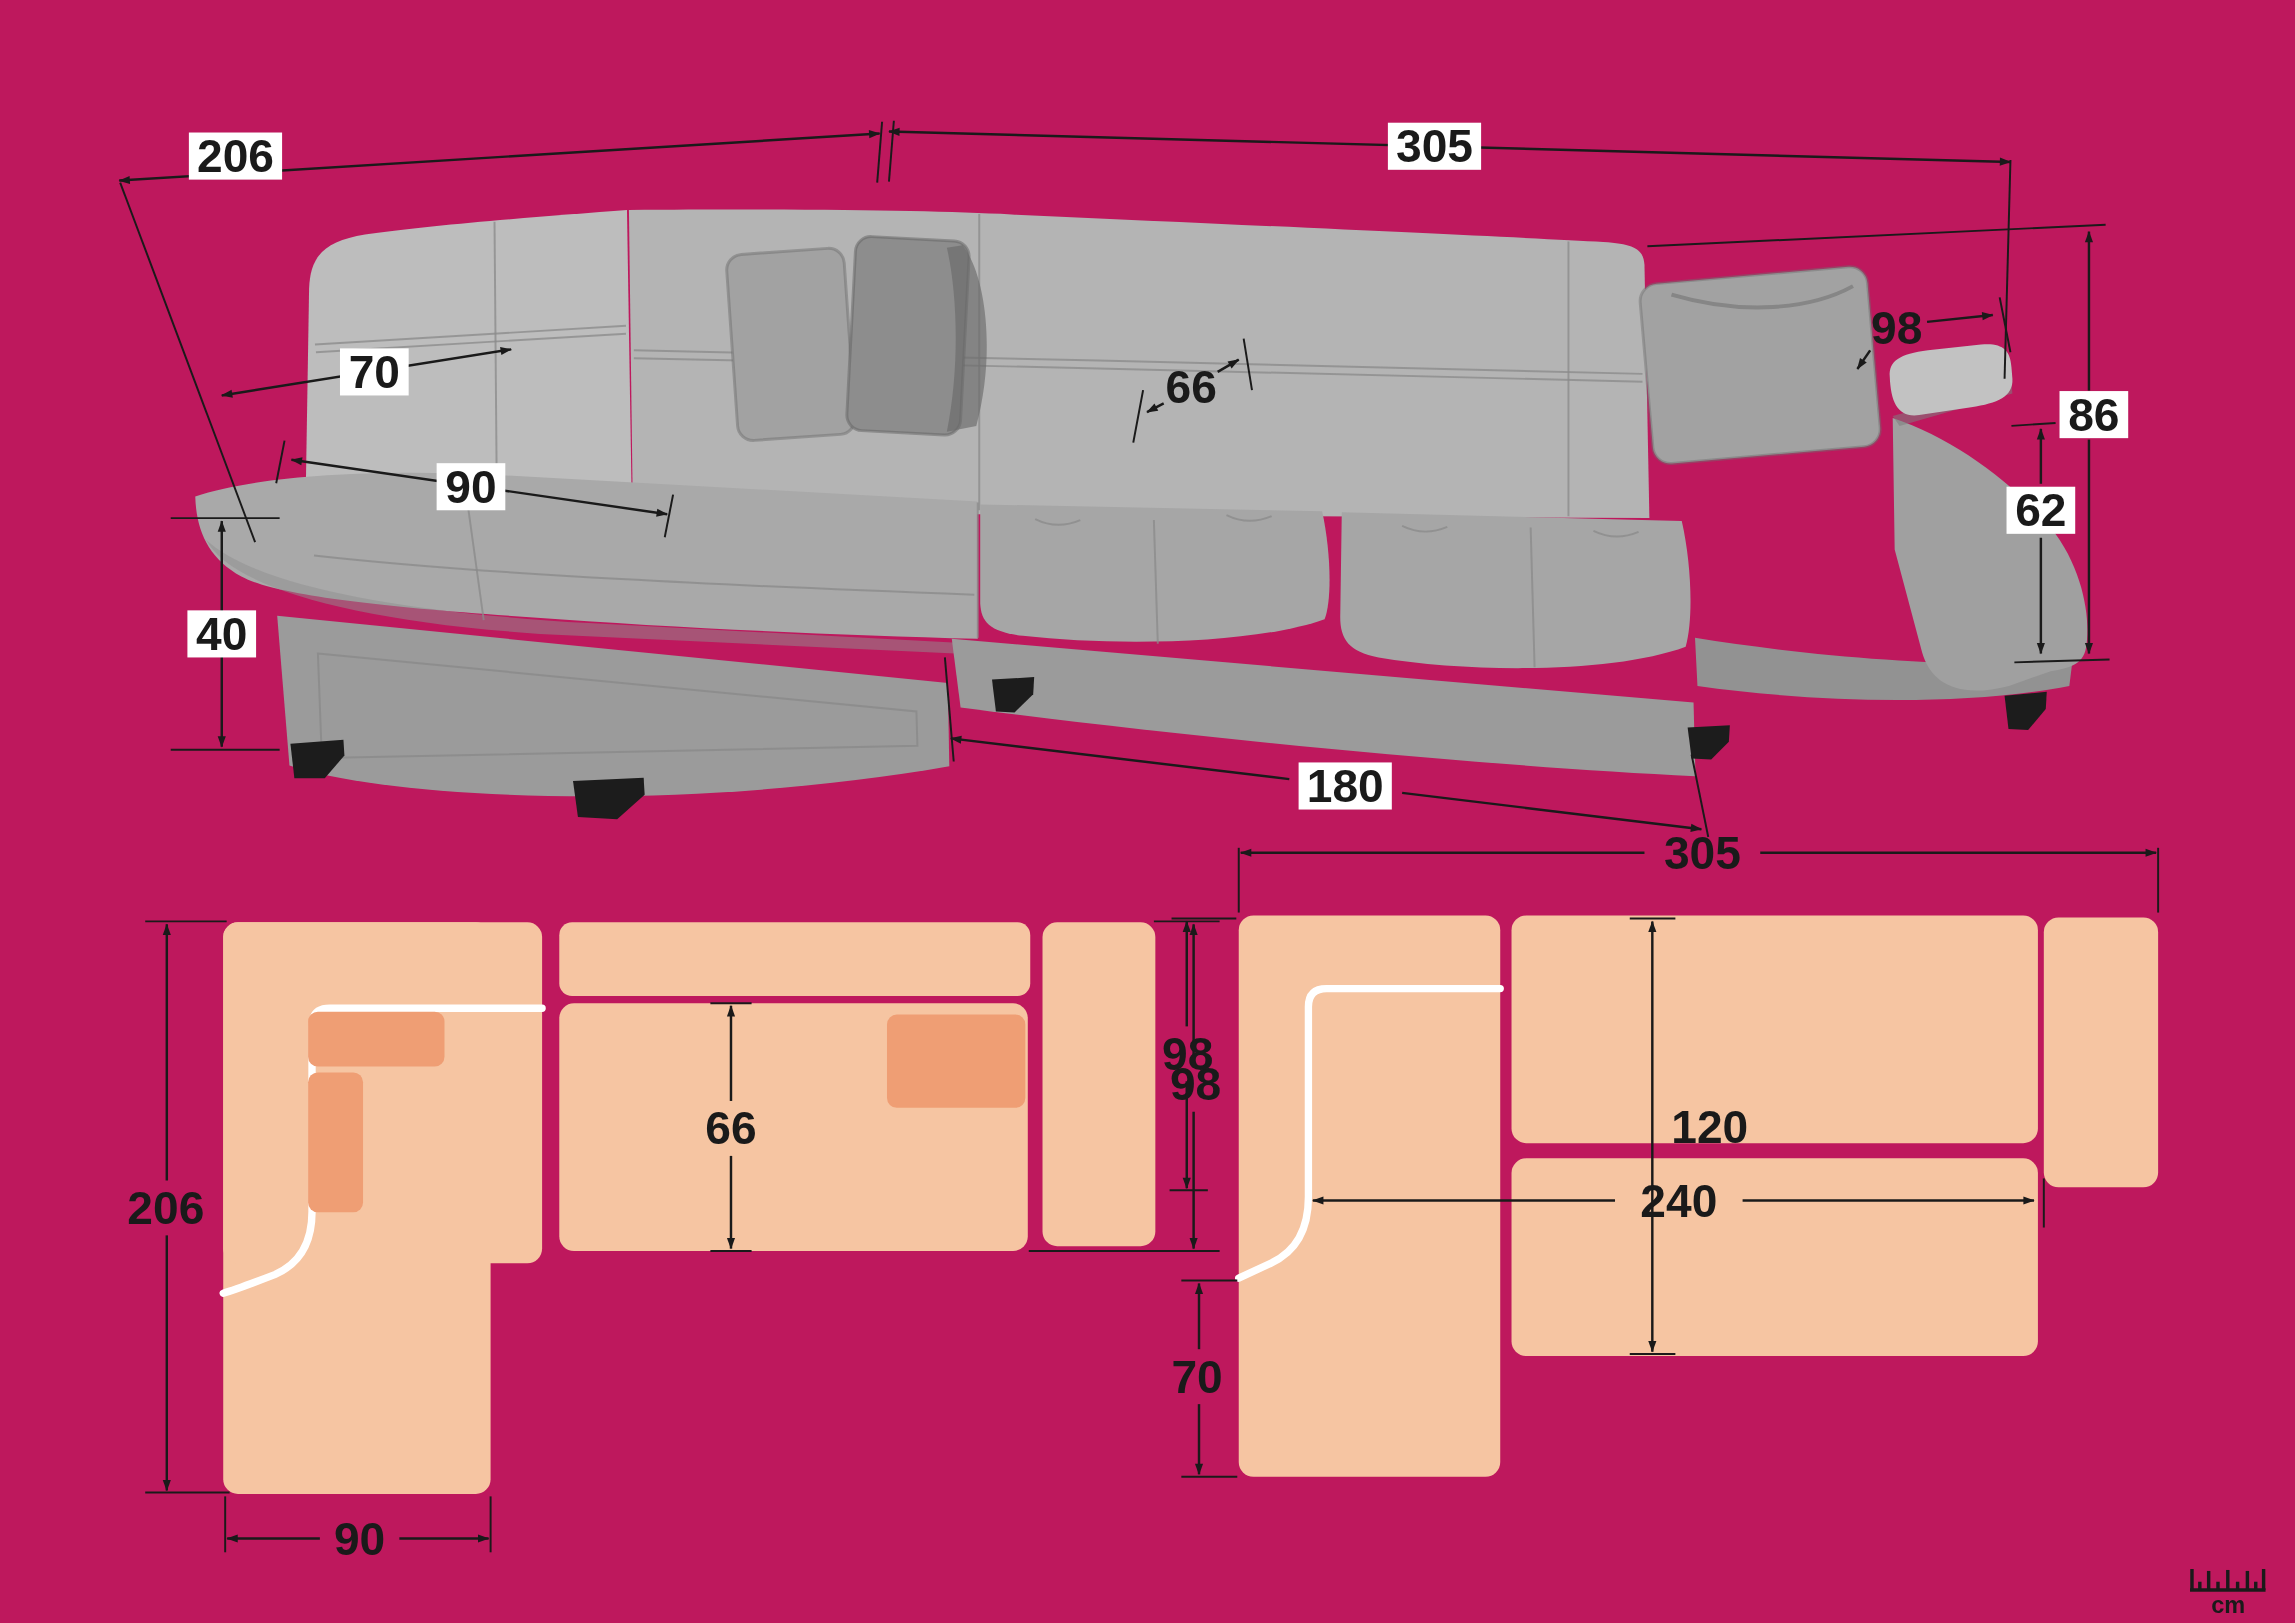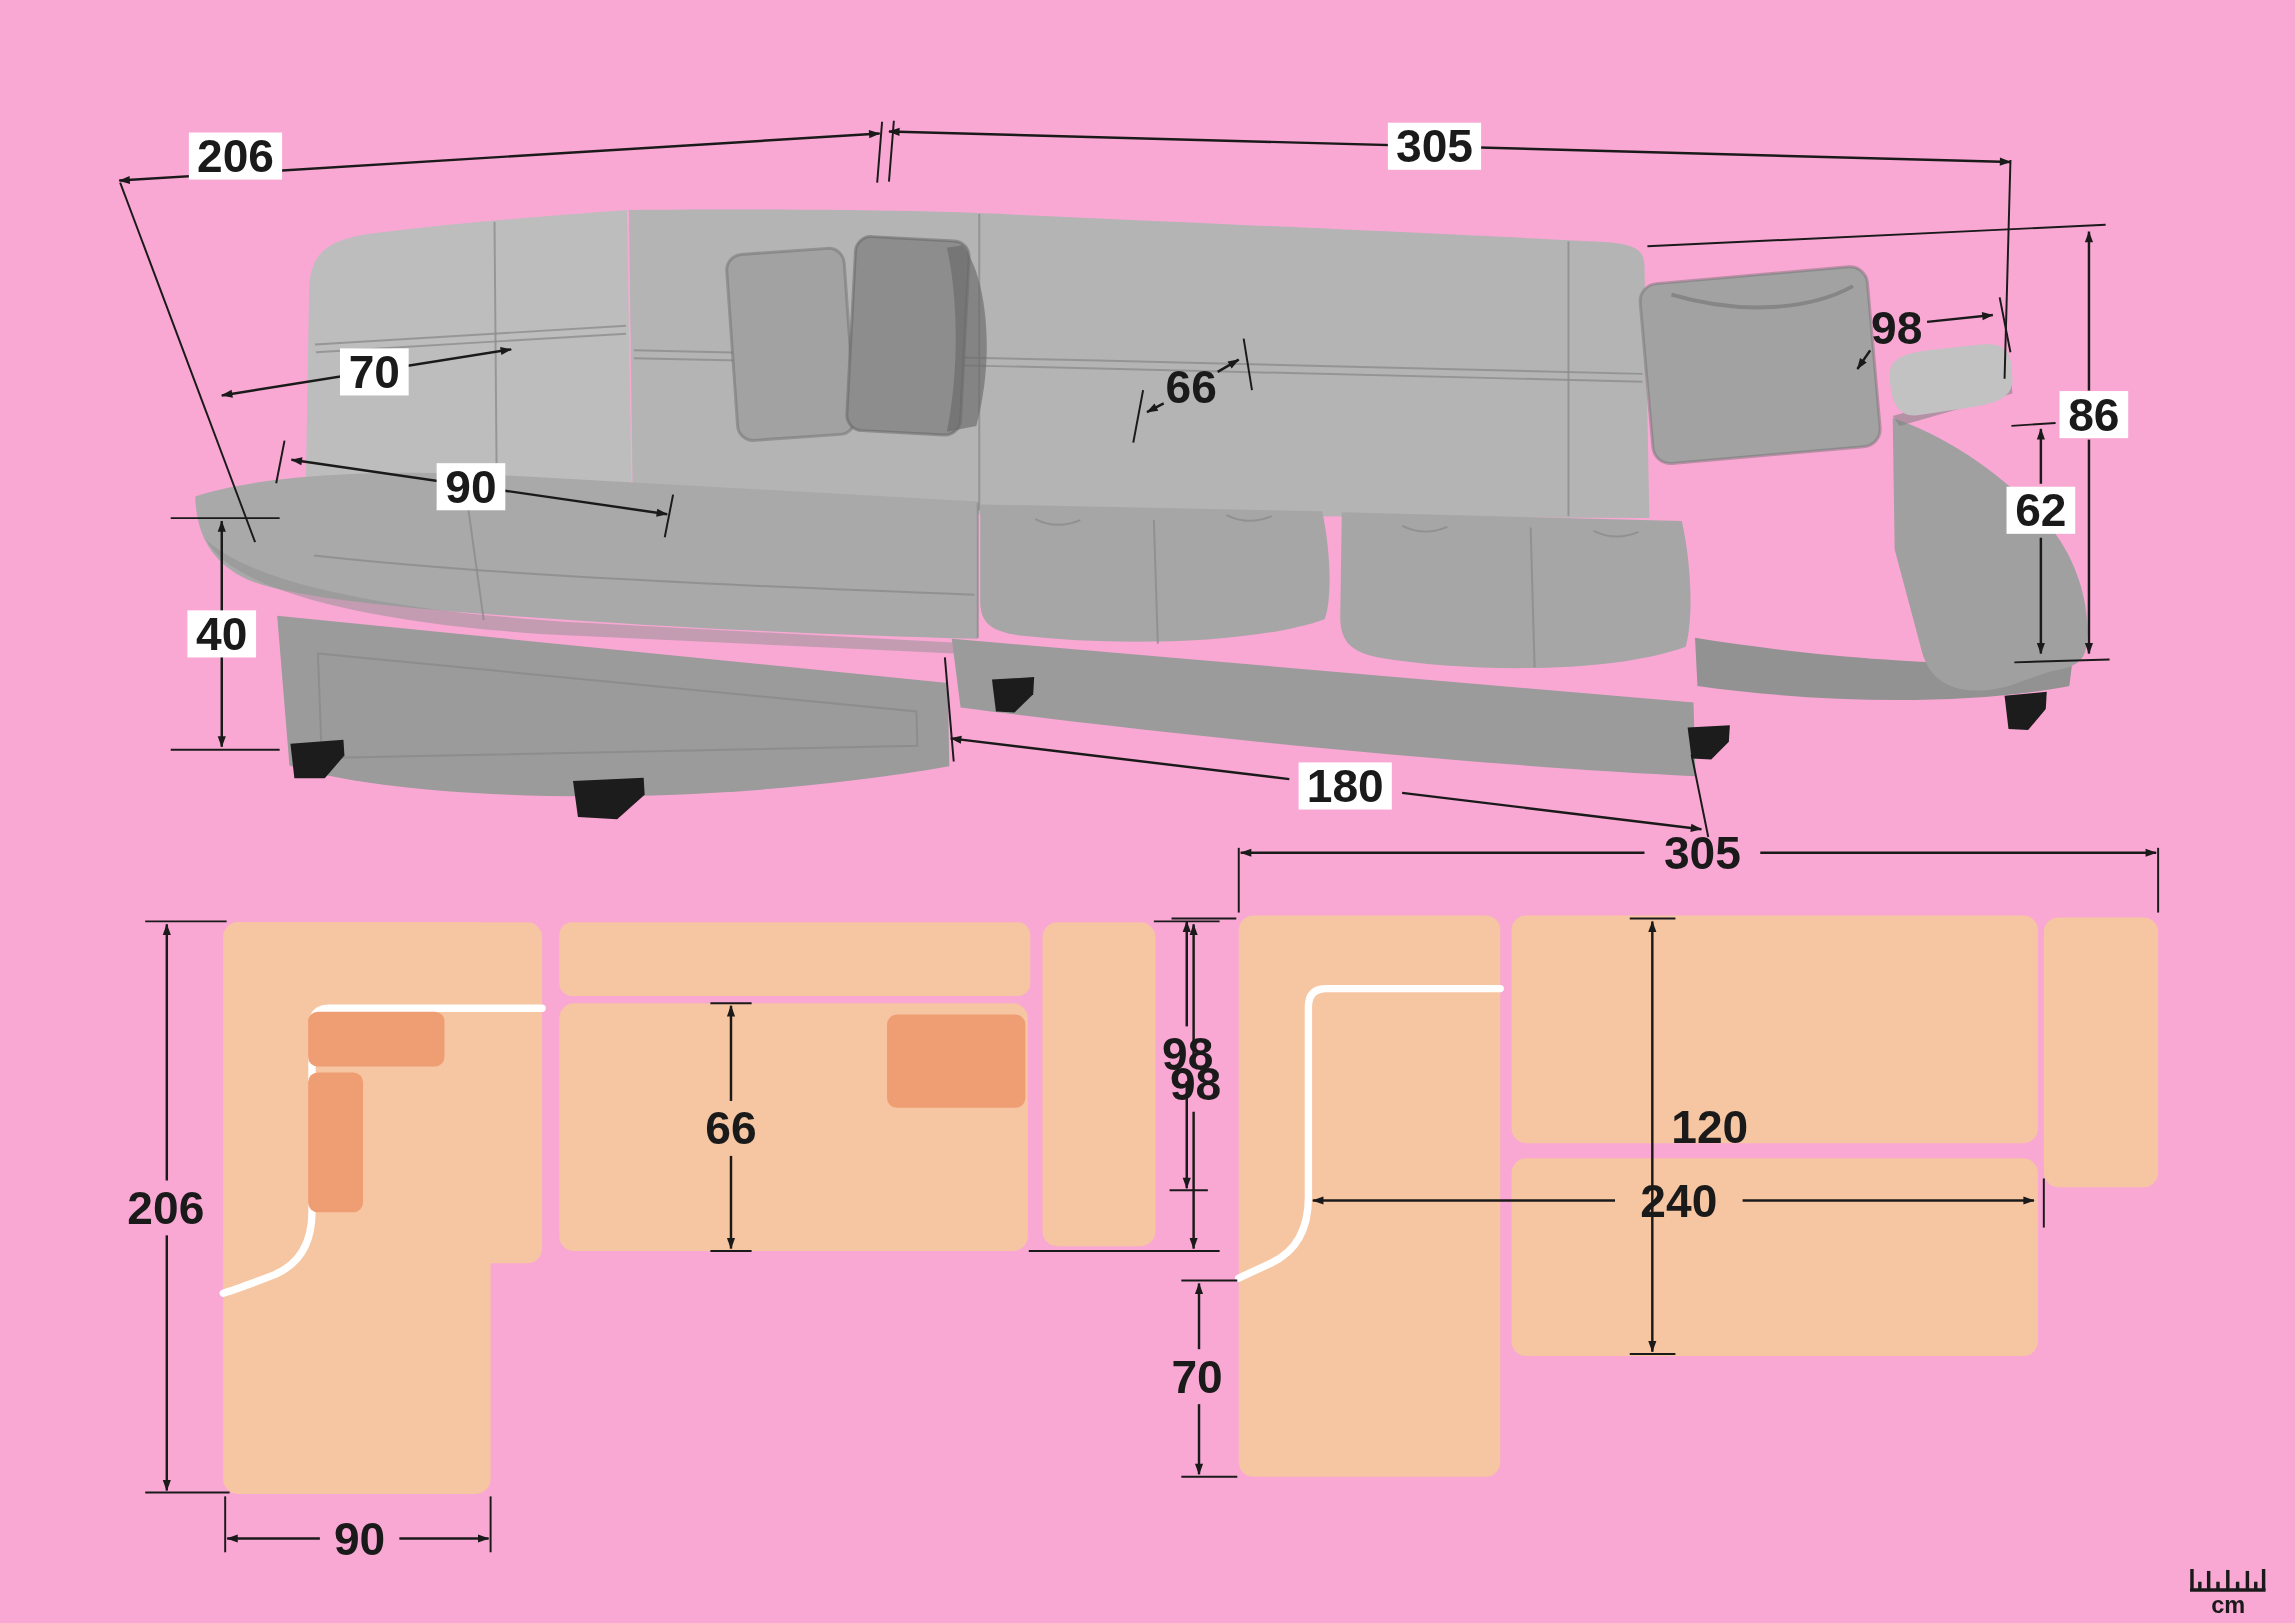--- a/index.html
+++ b/index.html
@@ -1,16 +1,16 @@
 <!DOCTYPE html>
 <html style="--peach_light: #F6C5A2; --peach_dark: #EF9E74; --line_color: #1A1A1A; --sofa_back: #B4B4B4; --sofa_back_light: #BDBDBD; --sofa_seat: #A9A9A9; --sofa_cushion: #A6A6A6; --sofa_base: #9B9B9B; --sofa_arm_side: #A0A0A0; --sofa_arm_pad: #C2C2C2; --pillow_mid: #A2A2A2; --pillow_dark: #8D8D8D; --leg_color: #1C1C1C;font-size:7.9px"><head>
 <meta charset="utf-8">
 <style>
   html,body{margin:0;padding:0;background:#ffffff;}
-  .sheet{width:2295px;height:1623px;position:relative;background:#f9a8d4;overflow:hidden;}
+  .sheet{width:2295px;height:1623px;position:relative;background:#be185d;overflow:hidden;}
   svg{display:block;}
   .dim-line{stroke:var(--line_color);stroke-width:5;fill:none;}
   .ext-line{stroke:var(--line_color);stroke-width:4;fill:none;}
   .dim-label{font-family:"Liberation Sans",sans-serif;font-weight:700;font-size:94px;
              fill:var(--line_color);text-anchor:middle;dominant-baseline:central;}
   .label-bg{fill:#ffffff;}
   .plan-piece{fill:var(--peach_light);}
   .plan-cushion{fill:var(--peach_dark);}
   .plan-divider{stroke:#ffffff;stroke-width:15;fill:none;stroke-linecap:round;}
   .seam{stroke:#8a8a8a;stroke-width:4;fill:none;opacity:.75;}

